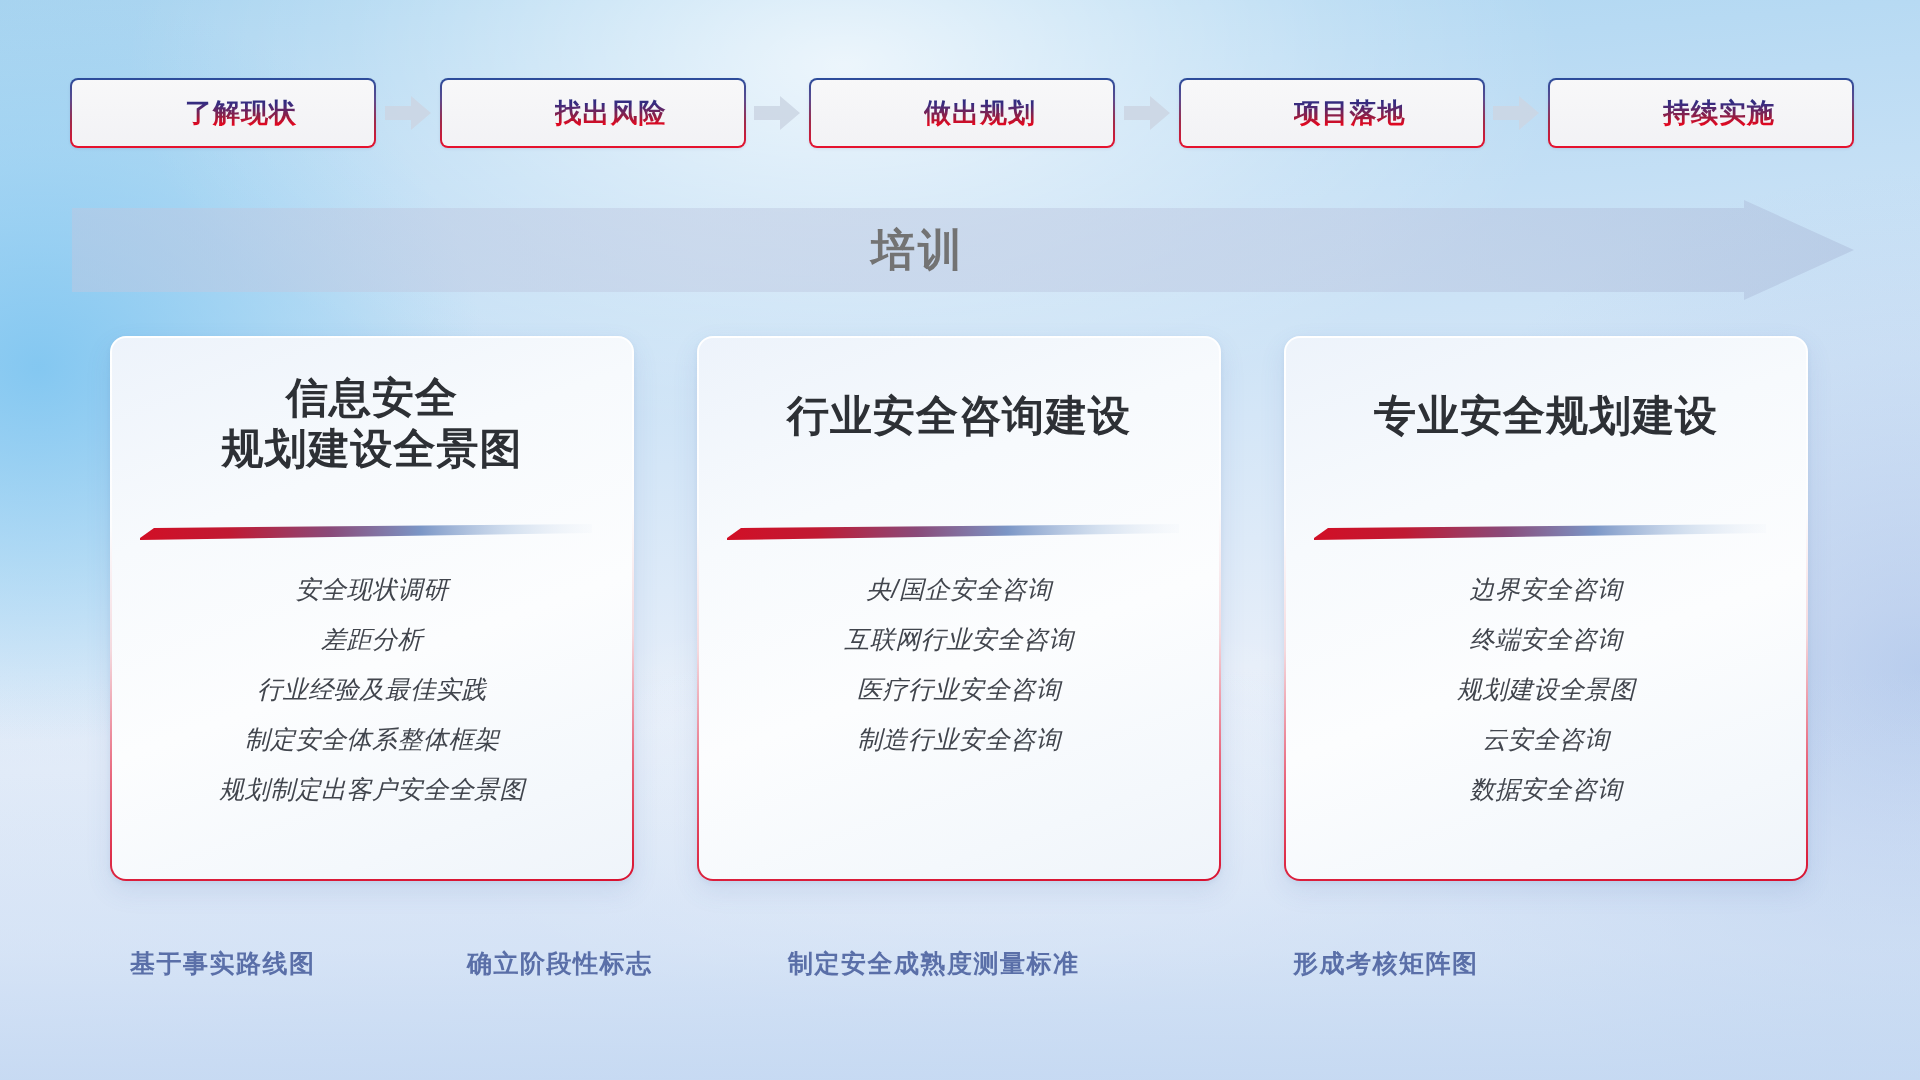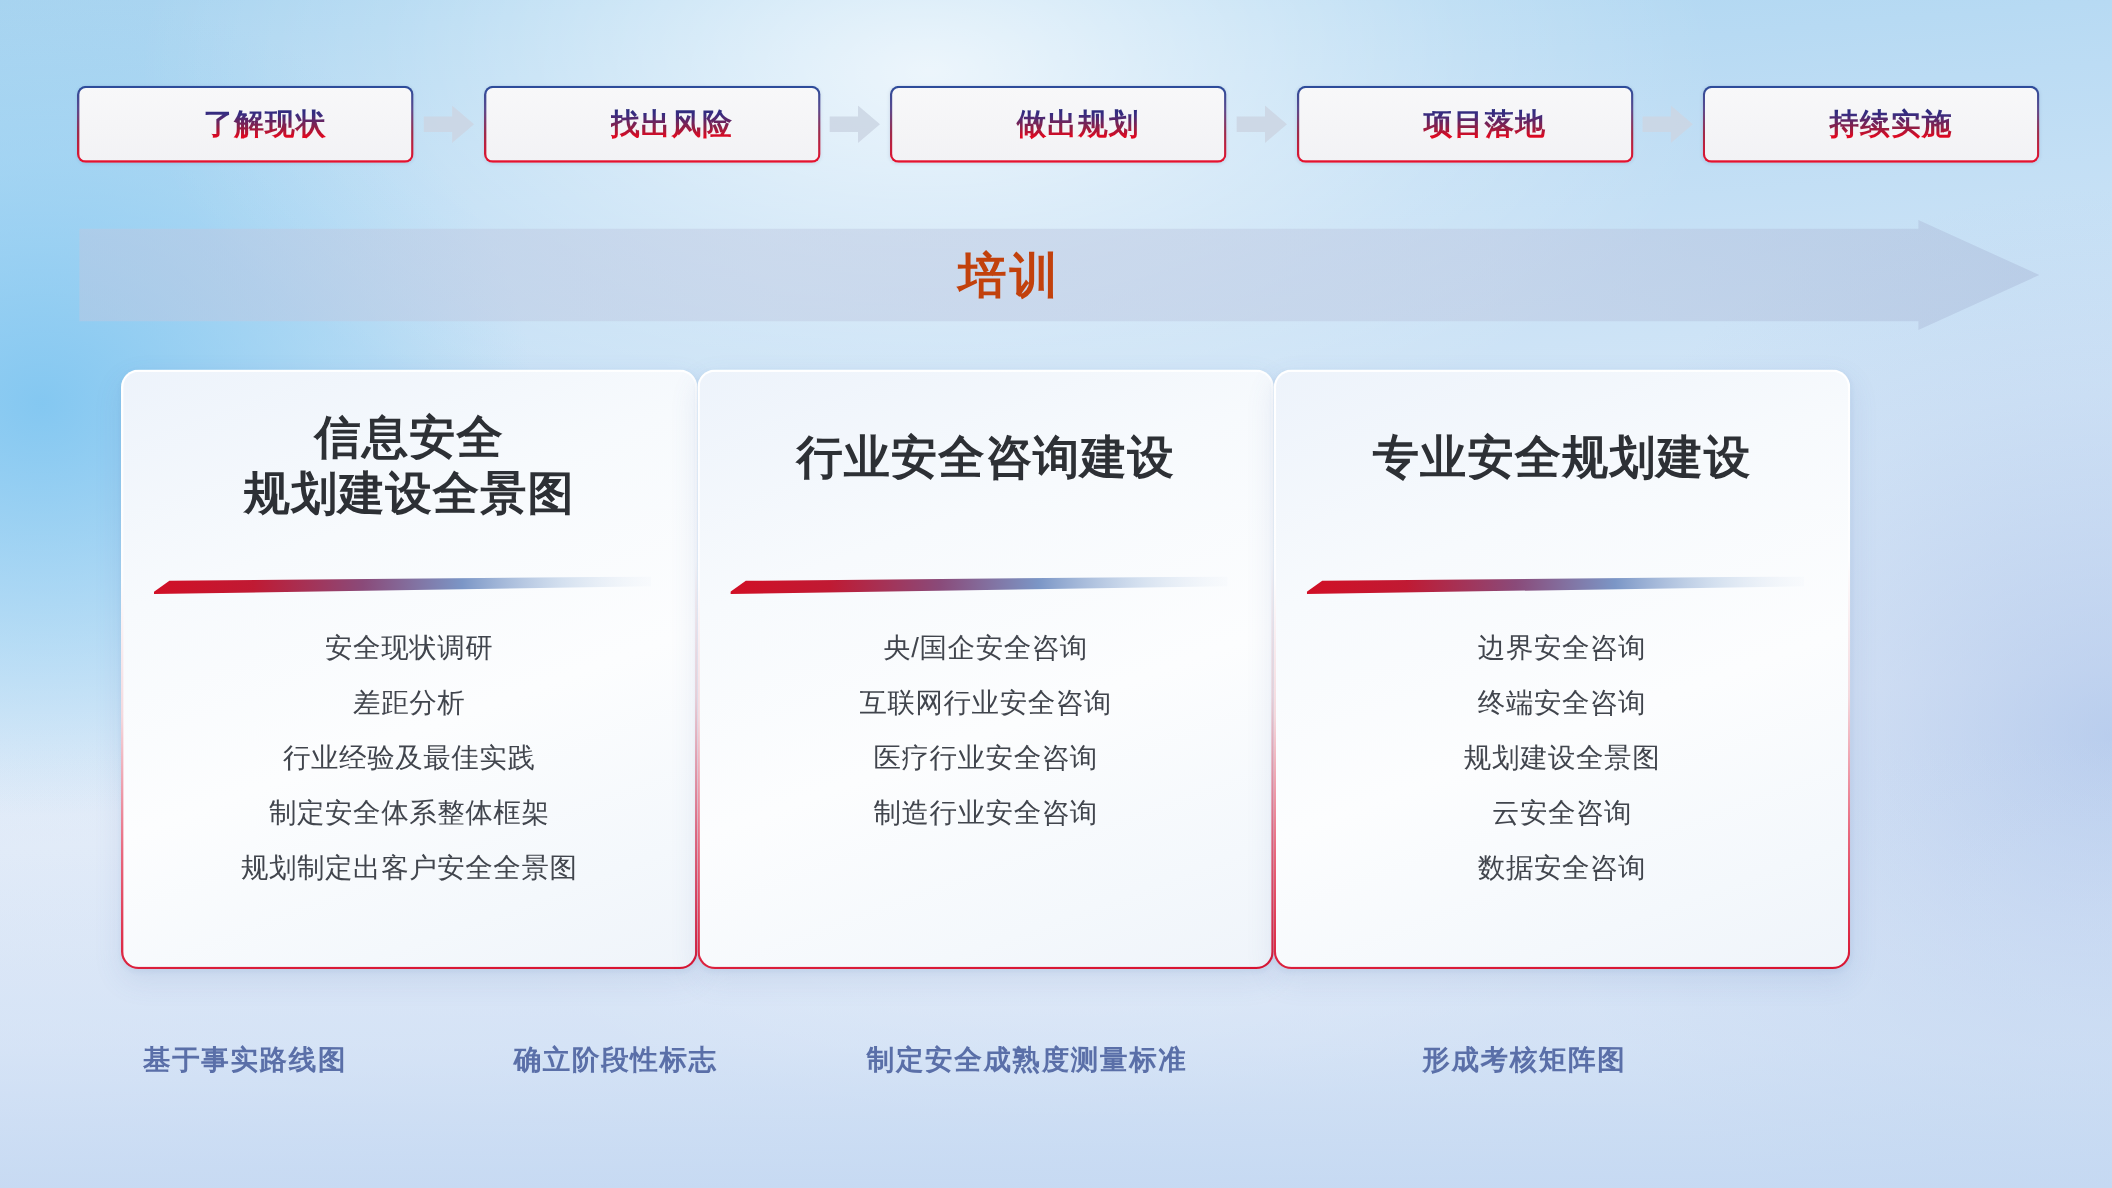--- a/index.html
+++ b/index.html
@@ -81,30 +81,31 @@
     position: absolute;
     left: 72px; top: 200px;
     width: 1782px; height: 100px;
   }
   #band svg { position: absolute; inset: 0; }
   #band .band-label {
     position: absolute;
     left: 0; right: 90px; top: 0; bottom: 0;
     display: flex; align-items: center; justify-content: center;
     font-size: 44px; font-weight: bold;
-    color: #c2410c;
+    color: #737373;
     letter-spacing: 3px;
   }
 
   
   #cards {
     position: absolute;
     left: 110px; top: 336px;
     width: 1700px; height: 545px;
     display: flex;
+    gap: 63px;
   }
   .card {
     width: 524px; height: 545px;
     position: relative;
     border-radius: 16px;
     background: linear-gradient(160deg, #eef4fb 0%, #f6f9fd 26%, #fbfcfe 55%, #f5f8fc 80%, #f0f5fb 100%);
     border: 2px solid transparent;
     background-image:
       linear-gradient(160deg, #edf3fb 0%, #f7fafd 30%, #fcfdfe 58%, #f4f8fc 84%, #eff4fa 100%),
       linear-gradient(178deg, #ffffff 0%, #fdfdfe 34%, #f4d9de 56%, #e8687e 78%, #d81230 100%);
@@ -132,20 +133,21 @@
     width: 452px; height: 16px;
   }
   .card.two-line .divider { top: 186px; }
   .divider svg { display: block; }
   .card-list {
     position: absolute;
     left: 0; right: 0; top: 226px;
     display: flex;
     flex-direction: column;
     align-items: center;
+    font-style: italic;
   }
   .card-list .item {
     font-size: 25px;
     color: #41454d;
     line-height: 50px;
     letter-spacing: .5px;
     white-space: nowrap;
   }
 
   

